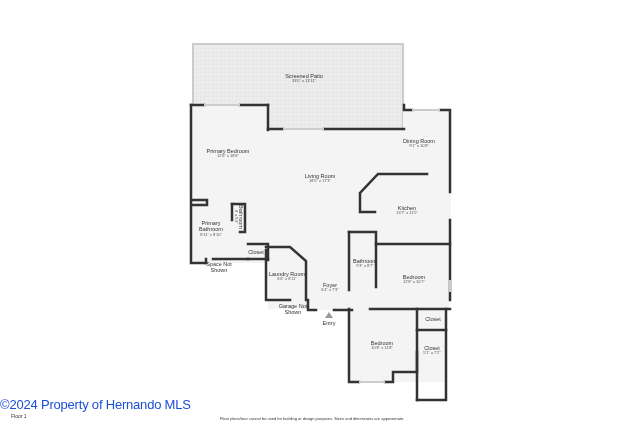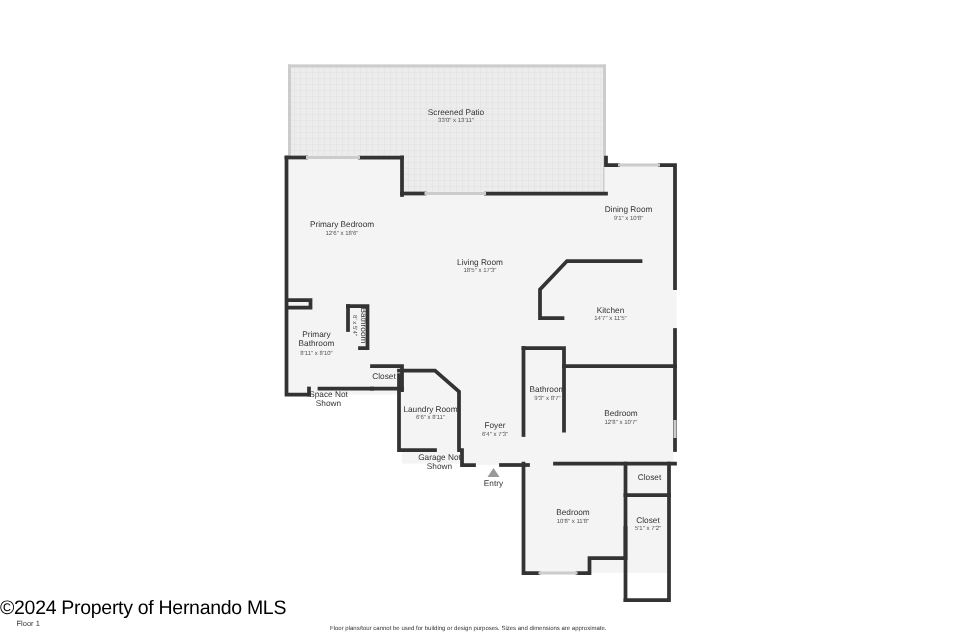--- a/index.html
+++ b/index.html
@@ -2,21 +2,21 @@
 <html><head>
   <meta charset="utf-8">
   <style>
     html, body { margin: 0; padding: 0; background: #ffffff; }
     body { width: 640px; height: 427px; position: relative; overflow: hidden; font-family: "Liberation Sans", sans-serif; }
     #plan { position: absolute; left: 0; top: 0; }
     .lbl { position: absolute; text-align: center; color: #333; line-height: 1.15; white-space: nowrap; transform: translate(-50%, -50%); }
     .lbl .name { font-size: 5.5px; display: block; }
     .lbl .dim { font-size: 4px; display: block; color: #555; }
     .vert { transform: translate(-50%, -50%) rotate(90deg); }
-    .watermark { position: absolute; left: 0; top: 397px; font-size: 13px; color: #000000; letter-spacing: -0.2px; }
+    .watermark { position: absolute; left: 0; top: 397px; font-size: 13px; color: #1d4ed8; letter-spacing: -0.2px; }
     .floor { position: absolute; left: 11px; top: 413px; font-size: 5px; color: #333; }
     .disclaimer { position: absolute; left: 220px; top: 416px; font-size: 4px; color: #333; }
     .entry-arrow { position: absolute; left: 325px; top: 312px; width: 0; height: 0; border-left: 4px solid transparent; border-right: 4px solid transparent; border-bottom: 6px solid #999; }
   </style>
 </head>
 <body>
 
 <svg id="plan" width="640" height="427" viewBox="0 0 640 427" xmlns="http://www.w3.org/2000/svg">
   <defs>
     <pattern id="patioGrid" width="4" height="4" patternUnits="userSpaceOnUse">

